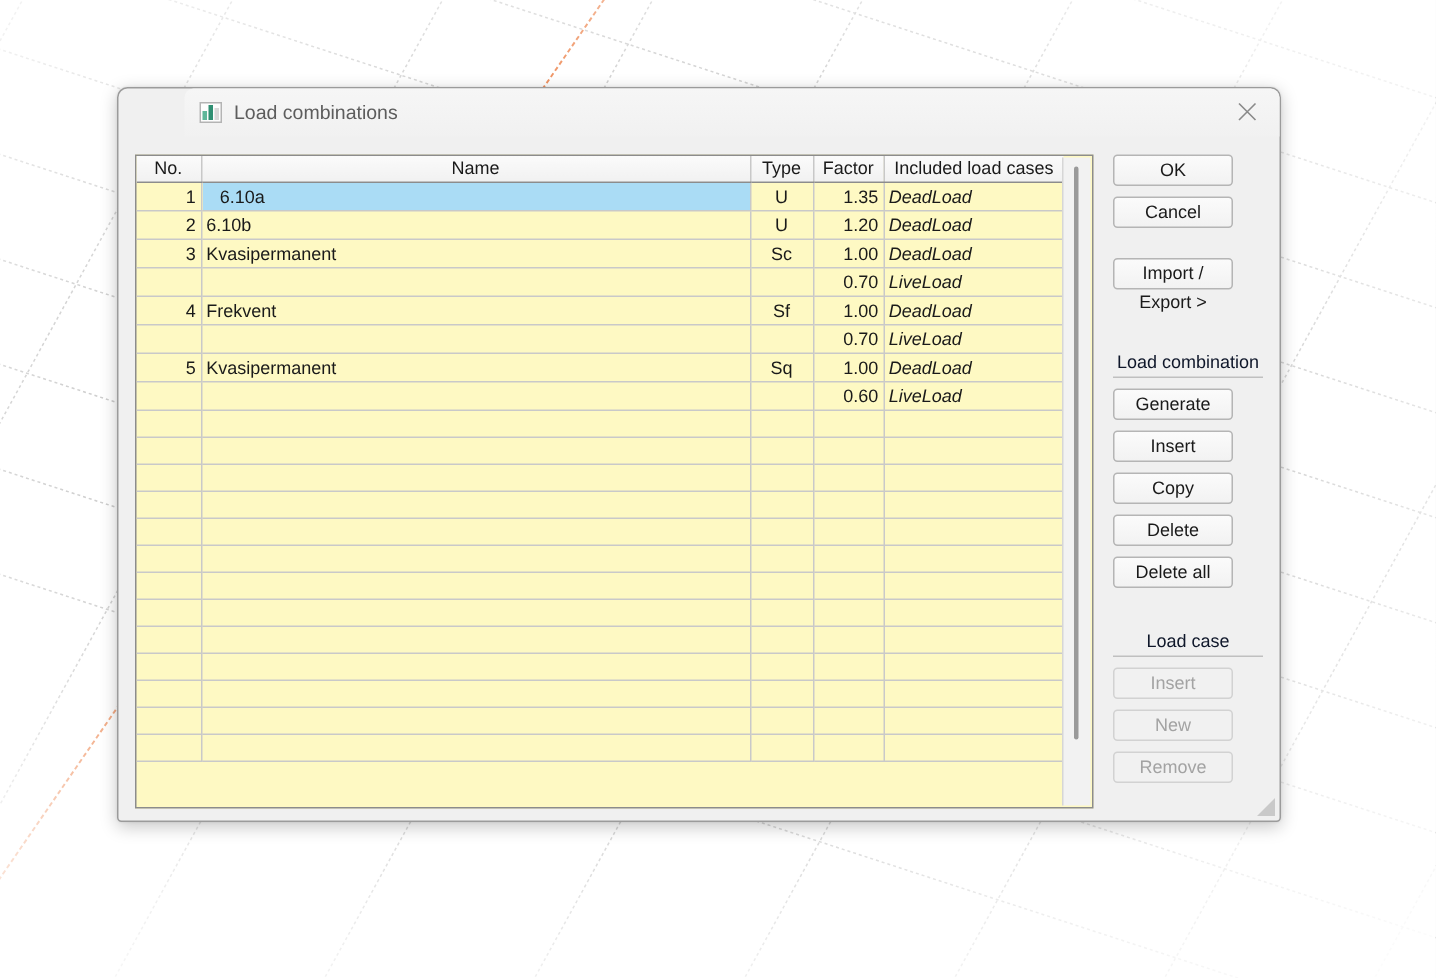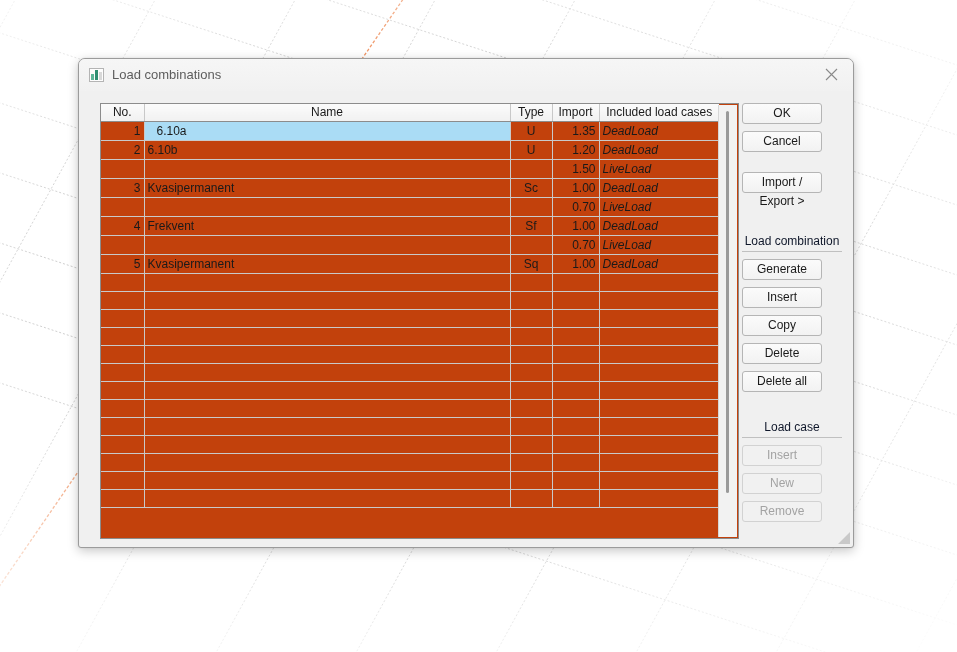--- a/index.html
+++ b/index.html
@@ -49,20 +49,21 @@
     border: 1px solid #9b9b9b;
     border-radius: 7px 7px 3px 3px;
     box-shadow: 0 3px 11px rgba(0,0,0,0.22), 0 0 2px rgba(0,0,0,0.10);
     box-sizing: border-box;
   }
   .titlebar {
     height: 32px;
     position: relative;
     border-radius: 6px 6px 0 0;
     background: linear-gradient(to bottom, #f6f6f6 0%, #f1f1f1 100%);
+    margin-left: 44px;
   }
   .title-icon {
     position: absolute;
     left: 10px;
     top: 9px;
     width: 15px;
     height: 14px;
     background: #fdfdfd;
     border: 1px solid #b4b4b4;
     box-sizing: border-box;
@@ -97,26 +98,26 @@
     display: flex;
     align-items: center;
     justify-content: center;
     border-radius: 0 6px 0 0;
   }
   .close-btn svg { display:block; }
 
   
   #table-wrap {
     position: absolute;
-    left: 21px;
+    left: 11px;
     top: 44px;
     width: 639px;
     height: 436px;
     border: 1px solid #8c8c8c;
-    background: #c2410c;
+    background: #fef9c3;
     box-sizing: border-box;
     overflow: hidden;
   }
   table.grid {
     border-collapse: collapse;
     table-layout: fixed;
     width: 618px;
     font-size: 12px;
   }
   table.grid col.c-no    { width: 43px; }
@@ -292,47 +293,40 @@
           <col class="c-name">
           <col class="c-type">
           <col class="c-fac">
           <col class="c-inc">
       </colgroup>
       <thead>
         <tr>
           <th>No.</th>
           <th>Name</th>
           <th>Type</th>
-          <th>Import</th>
+          <th>Factor</th>
           <th>Included load cases</th>
         </tr>
       </thead>
       <tbody id="table-body">
           <tr class="sel">
             <td class="t-no">1</td>
             <td class="t-name">6.10a</td>
             <td class="t-type">U</td>
             <td class="t-fac">1.35</td>
             <td class="t-inc">DeadLoad</td>
           </tr>
           <tr>
             <td class="t-no">2</td>
             <td class="t-name">6.10b</td>
             <td class="t-type">U</td>
             <td class="t-fac">1.20</td>
             <td class="t-inc">DeadLoad</td>
           </tr>
           <tr>
-            <td class="t-no"></td>
-            <td class="t-name"></td>
-            <td class="t-type"></td>
-            <td class="t-fac">1.50</td>
-            <td class="t-inc">LiveLoad</td>
-          </tr>
-          <tr>
             <td class="t-no">3</td>
             <td class="t-name">Kvasipermanent</td>
             <td class="t-type">Sc</td>
             <td class="t-fac">1.00</td>
             <td class="t-inc">DeadLoad</td>
           </tr>
           <tr>
             <td class="t-no"></td>
             <td class="t-name"></td>
             <td class="t-type"></td>
@@ -352,20 +346,27 @@
             <td class="t-type"></td>
             <td class="t-fac">0.70</td>
             <td class="t-inc">LiveLoad</td>
           </tr>
           <tr>
             <td class="t-no">5</td>
             <td class="t-name">Kvasipermanent</td>
             <td class="t-type">Sq</td>
             <td class="t-fac">1.00</td>
             <td class="t-inc">DeadLoad</td>
+          </tr>
+          <tr>
+            <td class="t-no"></td>
+            <td class="t-name"></td>
+            <td class="t-type"></td>
+            <td class="t-fac">0.60</td>
+            <td class="t-inc">LiveLoad</td>
           </tr>
           <tr>
             <td class="t-no"></td>
             <td class="t-name"></td>
             <td class="t-type"></td>
             <td class="t-fac"></td>
             <td class="t-inc"></td>
           </tr>
           <tr>
             <td class="t-no"></td>

